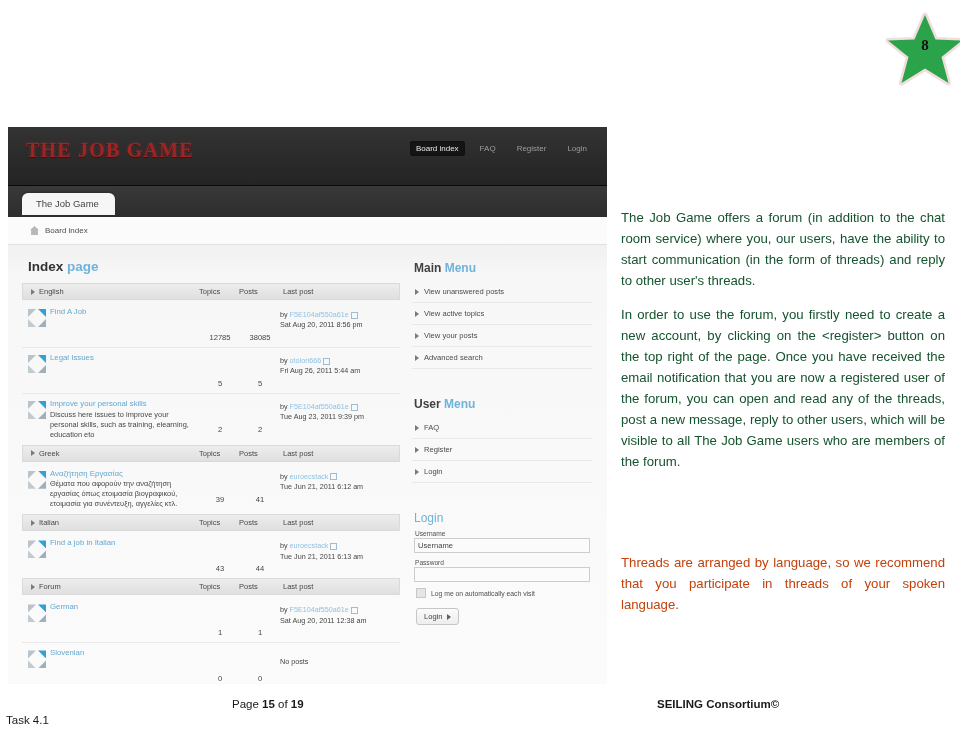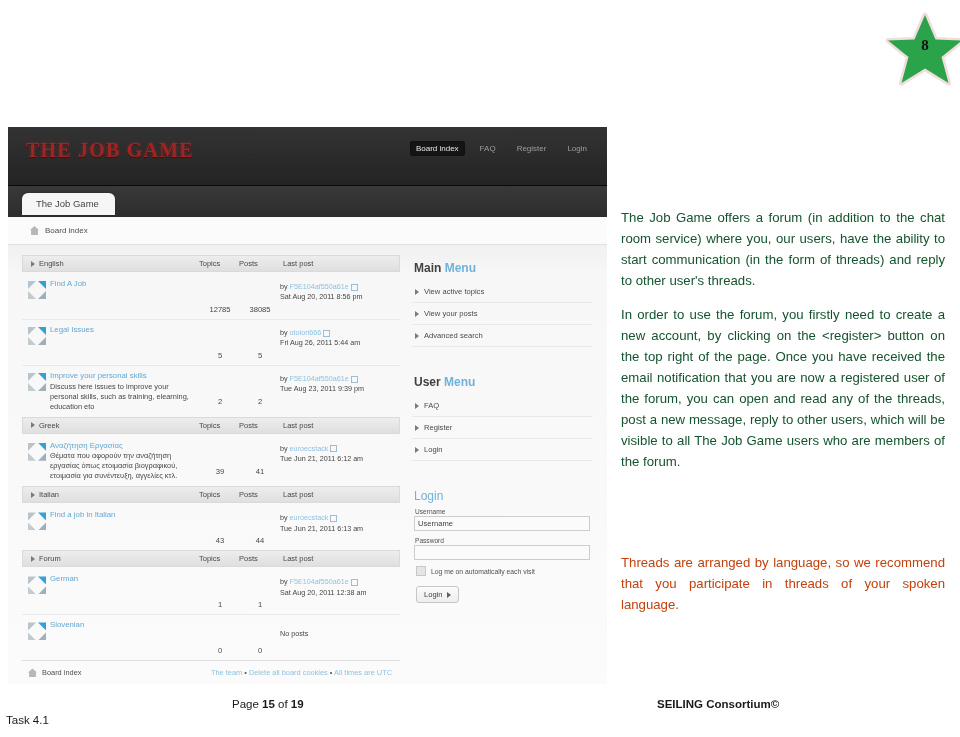--- a/index.html
+++ b/index.html
@@ -383,20 +383,24 @@
   </div>
 
   <div class="fs-crumb">
     <span class="home-ico"></span>
     <span>Board index</span>
   </div>
 
   <div class="fs-body">
 
     <div class="fs-left">
+      <div class="fs-pagetitle">
+        <span>Index</span>
+        <span class="accent">page</span>
+      </div>
 
       <div id="cat-list">
           <div>
             <div class="cat-head">
               <span class="cname">
                 <span class="tri"></span>
                 <span>English</span>
               </span>
               <span class="col-t">Topics</span>
               <span class="col-p">Posts</span>
@@ -571,20 +575,24 @@
           <span>All times are UTC</span>
         </div>
       </div>
     </div>
 
     <div class="fs-right">
 
       <div class="menu-title">
         <span>Main</span>
         <span class="accent">Menu</span>
+      </div>
+      <div class="menu-item">
+        <span class="tri"></span>
+        <span>View unanswered posts</span>
       </div>
       <div class="menu-item">
         <span class="tri"></span>
         <span>View active topics</span>
       </div>
       <div class="menu-item">
         <span class="tri"></span>
         <span>View your posts</span>
       </div>
       <div class="menu-item">

